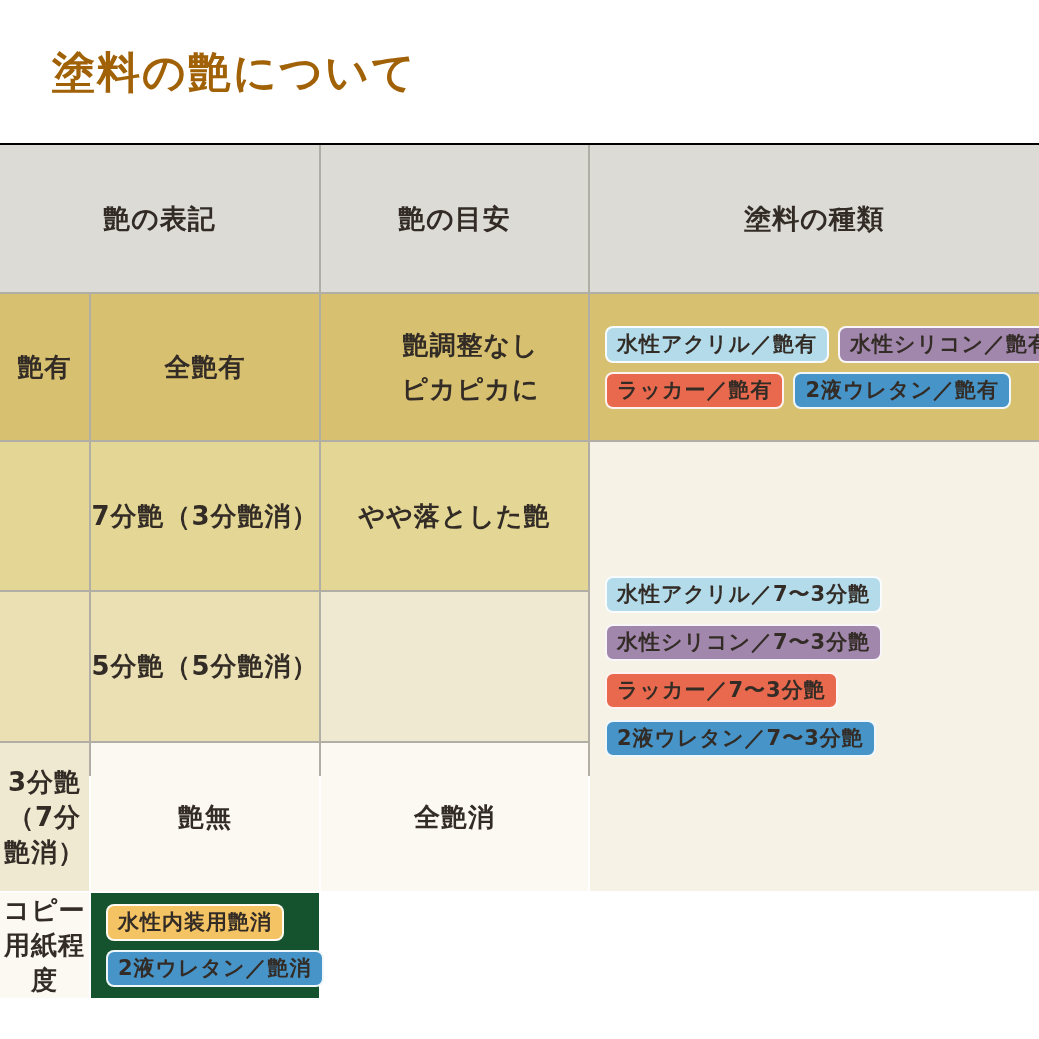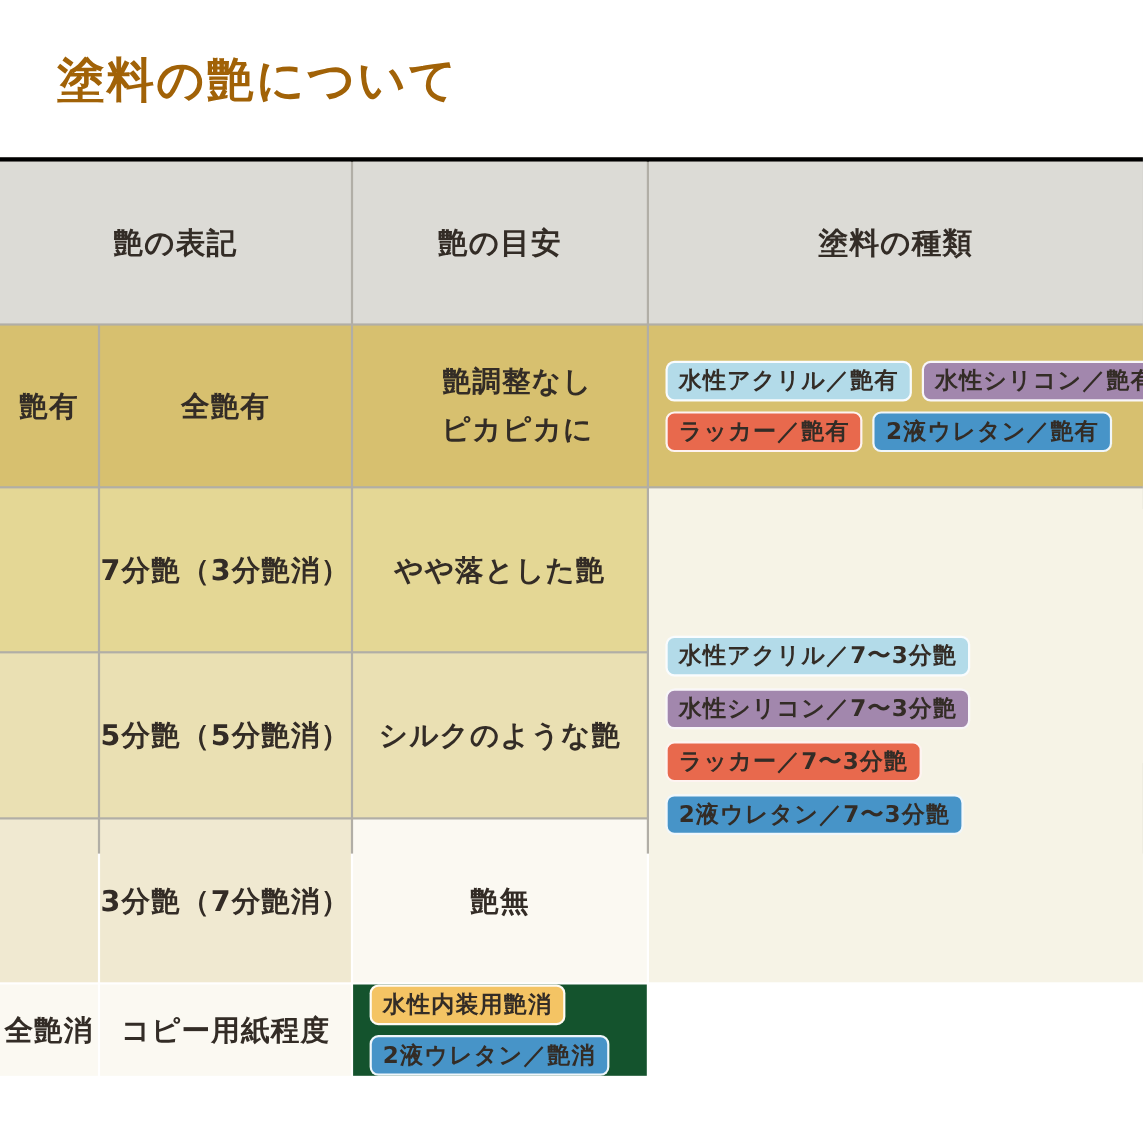--- a/index.html
+++ b/index.html
@@ -23,21 +23,21 @@
     color: #a16207;
   }
 
   .gloss-table {
     width: 1039px;
     height: 633px;
     display: grid;
     grid-template-columns: 89px 228px 267px 449px;
     grid-template-rows: 147px 146px 148px 149px 148px 1fr;
     gap: 2px;
-    border-top: 4px solid #000000;
+    border-top: 2px solid #000000;
     background: #b1aea6; 
   }
 
   .cell {
     display: flex;
     align-items: center;
     justify-content: center;
     text-align: center;
     font-weight: bold;
     font-size: 26px;
@@ -105,21 +105,20 @@
       <div class="badge-stack">
         <span class="badge" style="background: rgb(179, 219, 233);">水性アクリル／7〜3分艶</span>
         <span class="badge" style="background: rgb(162, 135, 173);">水性シリコン／7〜3分艶</span>
         <span class="badge" style="background: rgb(232, 105, 77);">ラッカー／7〜3分艶</span>
         <span class="badge" style="background: rgb(71, 148, 200);">2液ウレタン／7〜3分艶</span>
       </div>
     </div>
 
     <div class="cell" style="background: rgb(234, 224, 179);"></div>
     <div class="cell" style="background: rgb(234, 224, 179);">5分艶（5分艶消）</div>
-    <div class="cell" style="background: rgb(234, 224, 179);">シルクのような艶</div>
 
     <div class="cell" style="background: rgb(240, 233, 209);"></div>
     <div class="cell" style="background: rgb(240, 233, 209);">3分艶（7分艶消）</div>
 
     <div class="cell" style="background: rgb(251, 249, 242);">艶無</div>
     <div class="cell" style="background: rgb(251, 249, 242);">全艶消</div>
     <div class="cell" style="background: rgb(251, 249, 242);">コピー用紙程度</div>
     <div class="cell paints-cell" style="background: #14532d;">
       <div class="badge-line">
         <span class="badge" style="background: rgb(244, 196, 100);">水性内装用艶消</span>

